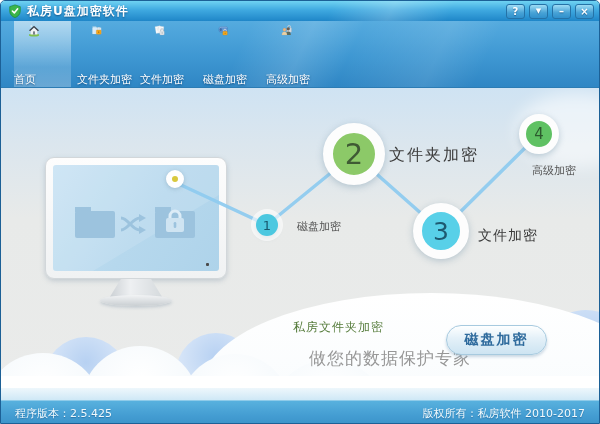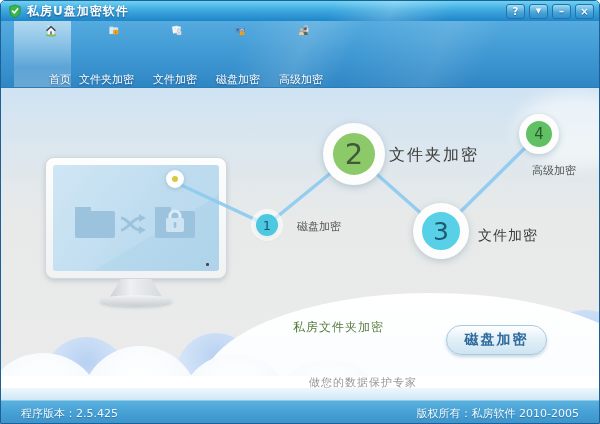--- a/index.html
+++ b/index.html
@@ -24,21 +24,21 @@
   .win-btn.skin { font-size:7px; }
 
   
   .toolbar { position:absolute; left:0; top:20px; width:100%; height:67px;
     background:linear-gradient(180deg,#55abdf 0%,#3e97d2 55%,#2f86c4 100%);
     border-bottom:1px solid #2c7cb4; display:flex; align-items:stretch;
     padding-left:13px; gap:6px; z-index:25; }
   .toolbar::after { content:""; position:absolute; inset:0;
     background:linear-gradient(115deg,transparent 40%,rgba(255,255,255,.14) 50%,transparent 58%,rgba(255,255,255,.10) 72%,transparent 80%);
     pointer-events:none; }
-  .tool-btn { width:57px; display:flex; flex-direction:column; align-items:flex-end;
+  .tool-btn { width:57px; display:flex; flex-direction:column; align-items:flex-start;
     padding-top:3px; cursor:pointer; position:relative; z-index:2;gap:34px; }
   .tool-btn.active { background:linear-gradient(180deg,rgba(255,255,255,.55),rgba(255,255,255,.18) 70%,rgba(255,255,255,.28)); }
   .tool-icon { width:40px; height:38px; }
   .tool-label { color:#ffffff; font-size:11px; margin-top:1px; white-space:nowrap;
     text-shadow:0 1px 2px rgba(10,60,110,.75); }
 
   
   .content { position:absolute; left:0; top:87px; width:100%; height:312px; overflow:hidden;
     background:linear-gradient(180deg,#cfe3f3 0%,#dbe6ee 18%,#e8eae9 42%,#eaebea 100%); }
   .corner-cloud { position:absolute; left:515px; top:5px; width:120px; height:75px;
@@ -99,32 +99,32 @@
   .wc3 { left:178px; top:266px; width:112px; height:112px; }
   .wc4 { left:268px; top:272px; width:120px; height:120px; }
   .cloud-floor { position:absolute; left:0; top:288px; width:100%; height:24px;
     background:#ffffff; z-index:8; }
   .bottom-band { position:absolute; left:0; top:300px; width:100%; height:12px;
     background:linear-gradient(180deg,#eef7fc,#cfe8f6); z-index:9; }
 
   
   .promo { position:absolute; z-index:10; }
   .promo-title { left:292px; top:231px; font-size:12px; color:#567c3c; letter-spacing:1px; }
-  .promo-sub { left:308px; top:259px; font-size:11px; color:#979797; letter-spacing:1px;margin-top:28px; }
+  .promo-sub { left:308px; top:259px; font-size:17px; color:#979797; letter-spacing:1px; }
   .details-btn { left:445px; top:237px; width:101px; height:30px; border-radius:15px;
     background:linear-gradient(180deg,#feffff 0%,#e3f0f8 45%,#cde4f2 100%);
     border:1px solid #a7cadf; box-shadow:0 2px 3px rgba(140,170,195,.45);
     color:#2f6b9d; font-size:14px; font-weight:bold; letter-spacing:2px;
     display:flex; align-items:center; justify-content:center; cursor:pointer; }
 
   
   .statusbar { position:absolute; left:0; top:399px; width:100%; height:25px;
     background:linear-gradient(180deg,#58b1de 0%,#449dd2 60%,#3b93c9 100%);
     border-top:1px solid #8fcbe9; display:flex; align-items:center;
-    justify-content:space-between; padding:0 20px; z-index:30; }
+    justify-content:space-between; padding:0 14px; z-index:30; }
   .status-text { color:#f2fafd; font-size:11px; text-shadow:0 1px 1px rgba(20,80,130,.5); }
 </style>
 </head>
 <body>
 
 <div class="window">
 
   <div class="titlebar">
     <svg class="app-icon" viewBox="0 0 16 16">
       <path d="M8 1 L14 3 V8 C14 12 11 14.5 8 15.5 C5 14.5 2 12 2 8 V3 Z" fill="#3cb54a" stroke="#1d8a2e" stroke-width="0.8"></path>
@@ -279,16 +279,16 @@
     <div class="cloud-floor"></div>
     <div class="bottom-band"></div>
 
     <div class="promo promo-title">私房文件夹加密</div>
     <div class="promo promo-sub">做您的数据保护专家</div>
     <div class="promo details-btn">磁盘加密</div>
   </div>
 
   <div class="statusbar">
     <span class="status-text">程序版本：2.5.425</span>
-    <span class="status-text">版权所有：私房软件 2010-2005</span>
+    <span class="status-text">版权所有：私房软件 2010-2017</span>
   </div>
 
 </div>
 
 </body></html>

